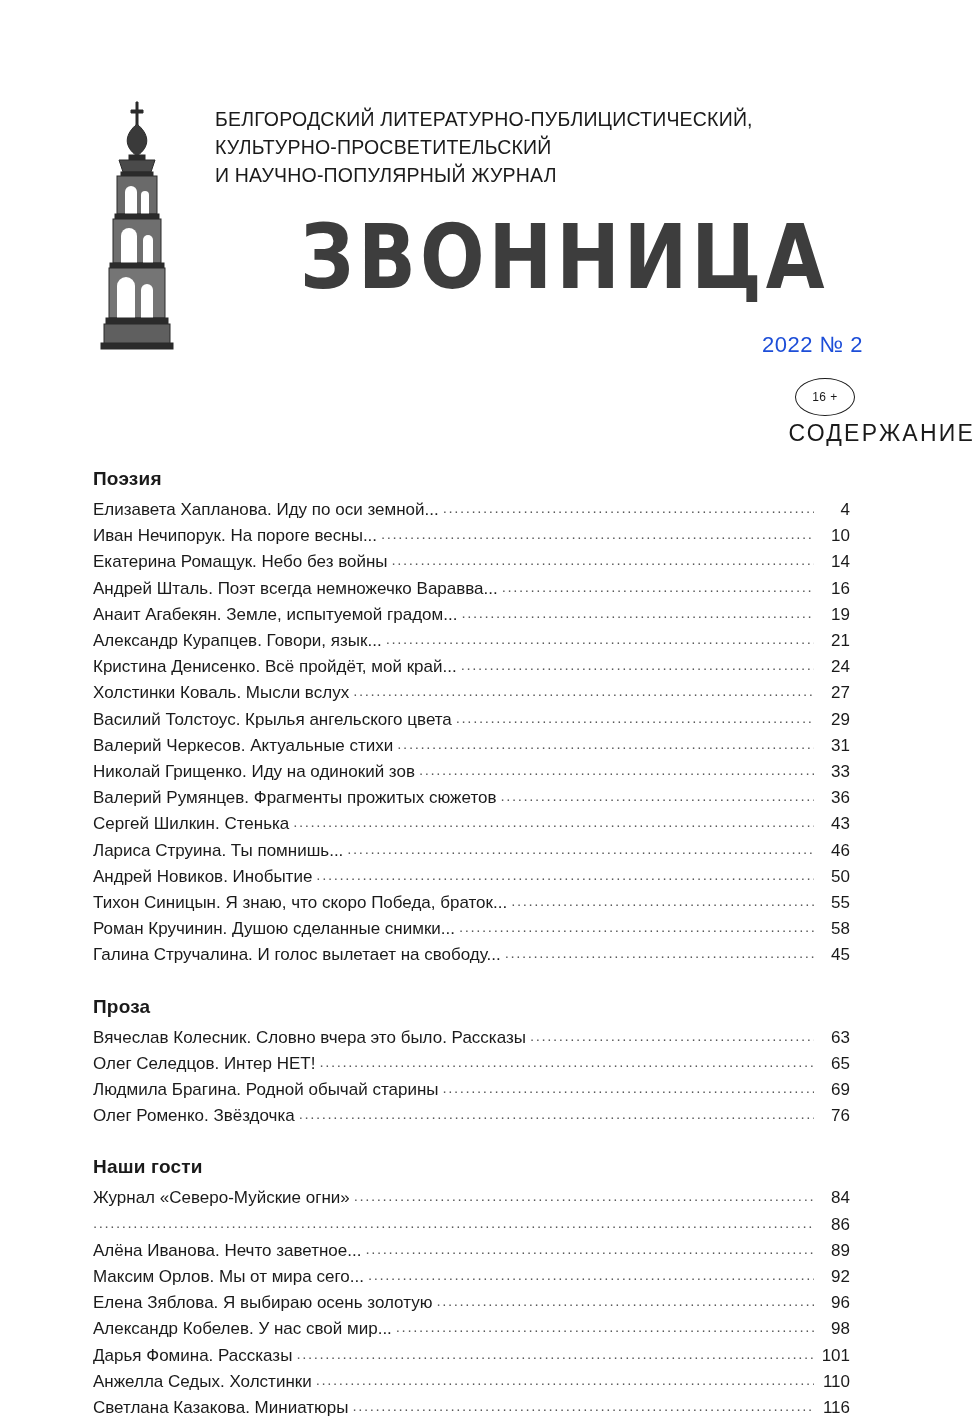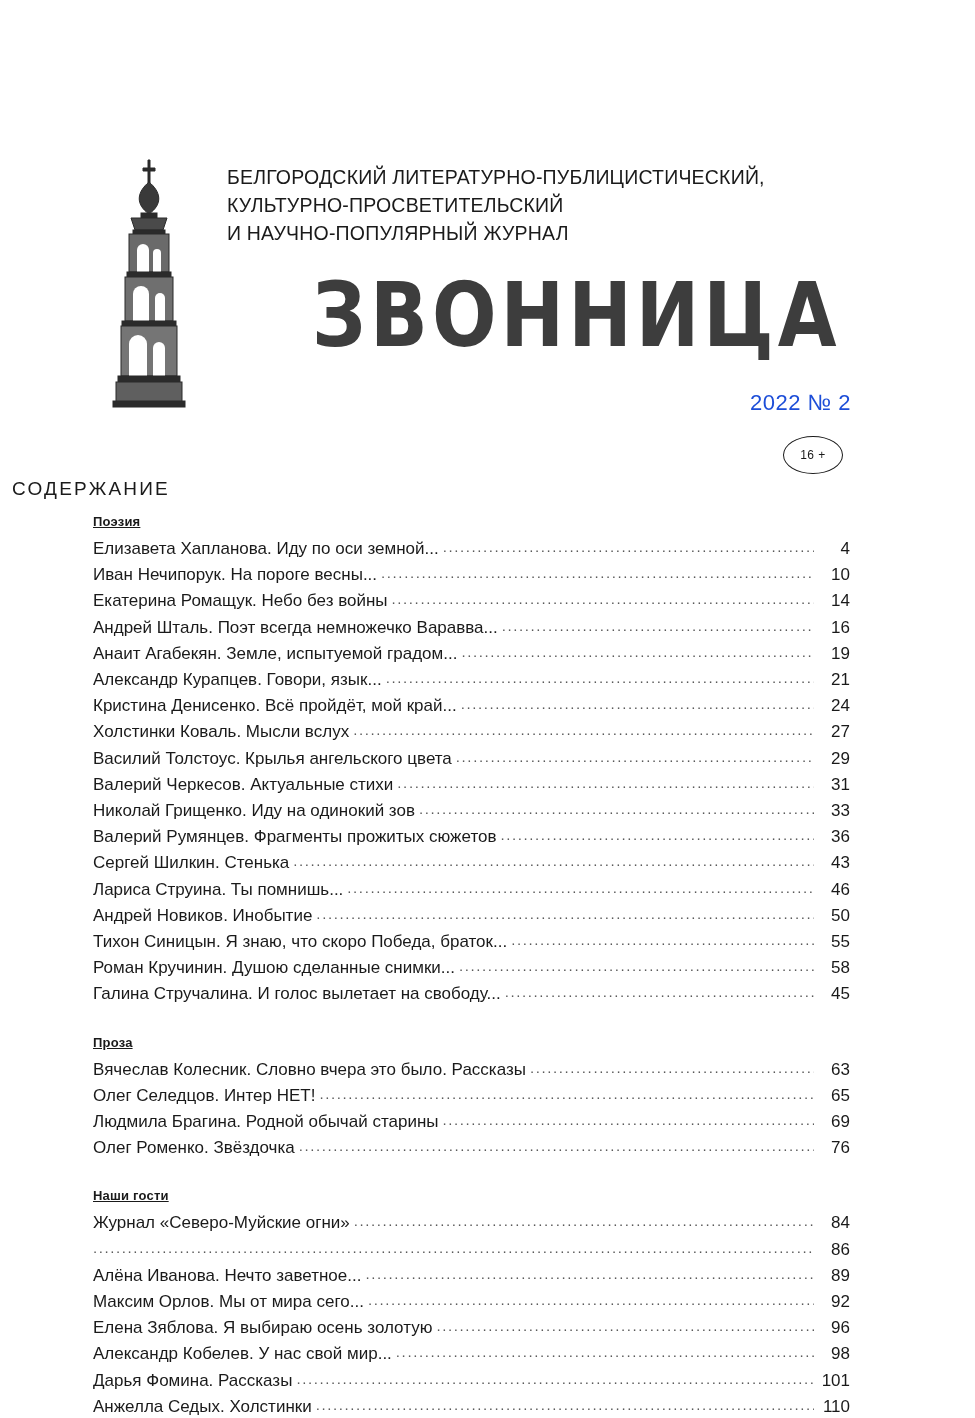--- a/index.html
+++ b/index.html
@@ -13,22 +13,21 @@
     font-family: "Liberation Sans", sans-serif;
     color: #1a1a1a;
     position: relative;
     overflow: hidden;
   }
   .page {
     position: relative;
     width: 975px;
     height: 1190px;
     box-sizing: border-box;
-    padding: 12px;
-    margin-top: 46px;
+    padding: 0;
   }
 
   
   .masthead {
     position: relative;
     padding-top: 96px;
     height: 300px;
     box-sizing: border-box;
   }
   .logo {
@@ -90,42 +89,41 @@
     align-items: center;
     justify-content: center;
     font-size: 12px;
     letter-spacing: 0.5px;
   }
   .contents-heading {
     position: absolute;
     left: 0;
     right: 0;
     top: 420px;
-    text-align: left;
-    font-size: 19px;
+    text-align: right;
+    font-size: 23px;
     letter-spacing: 2.2px;
     color: #1a1a1a;
   }
 
   
   .toc {
     position: absolute;
     left: 93px;
     top: 468px;
     width: 757px;
   }
   .section {
     margin-bottom: 10px;
   }
   .section-title {
     font-weight: bold;
-    font-size: 13px;
+    font-size: 19px;
     margin-bottom: 7px;
     letter-spacing: 0.2px;
-    text-decoration: underline;
   }
   .section + .section { margin-top: 27px; }
 
   .entry {
     display: flex;
     align-items: center;
     font-size: 17px;
     line-height: 26.2px;
     white-space: nowrap;
     color: #1a1a1a;

